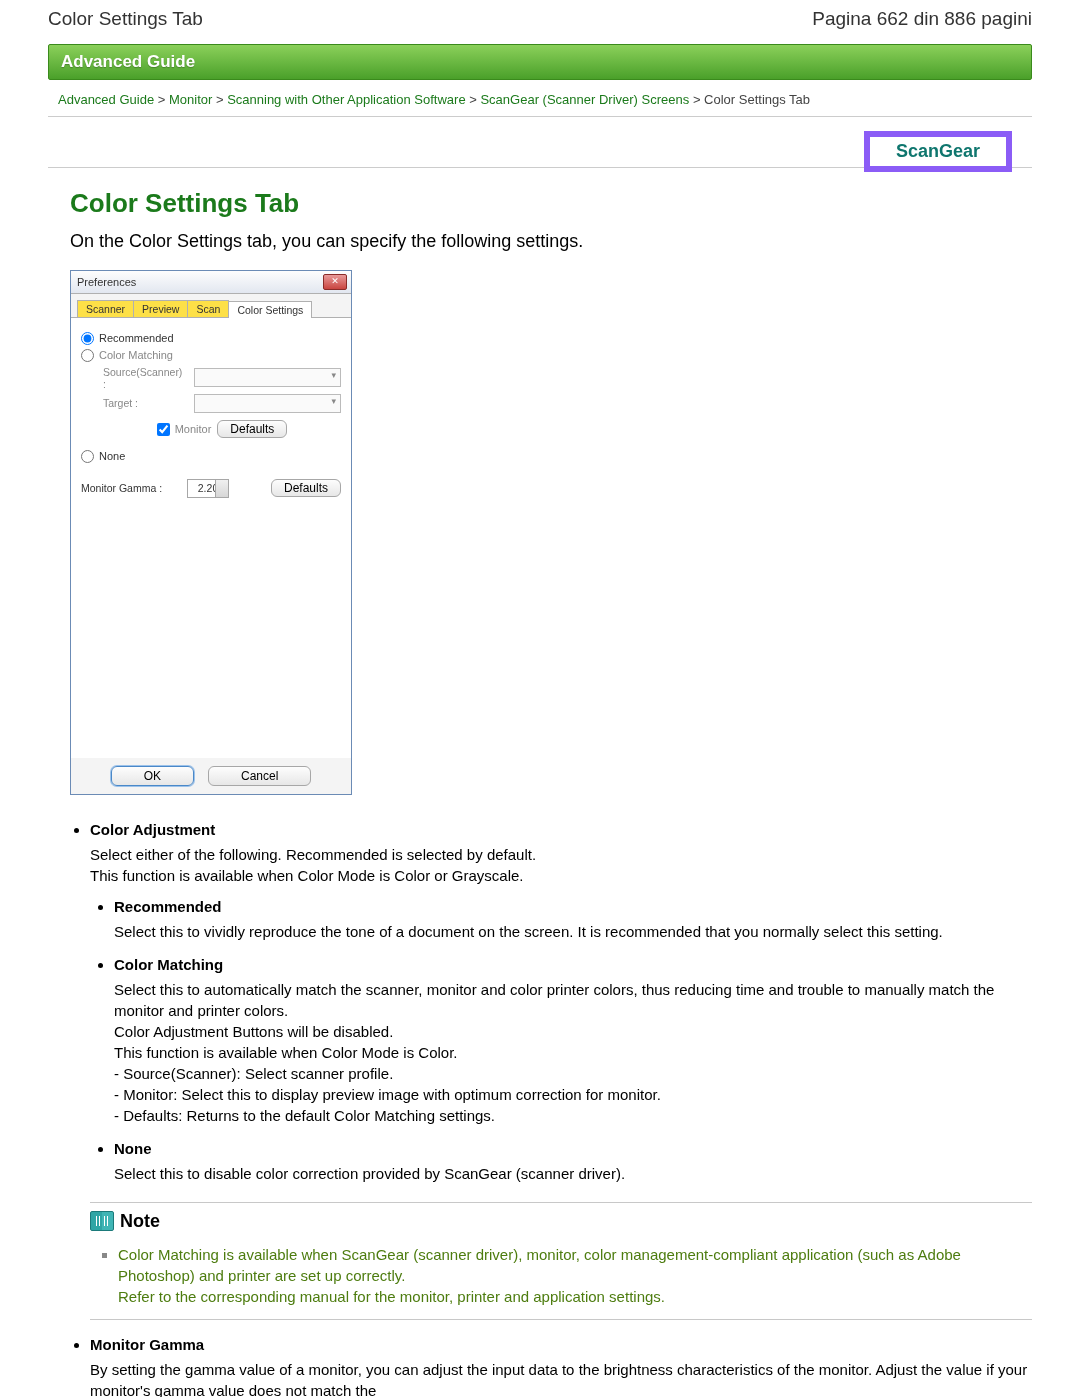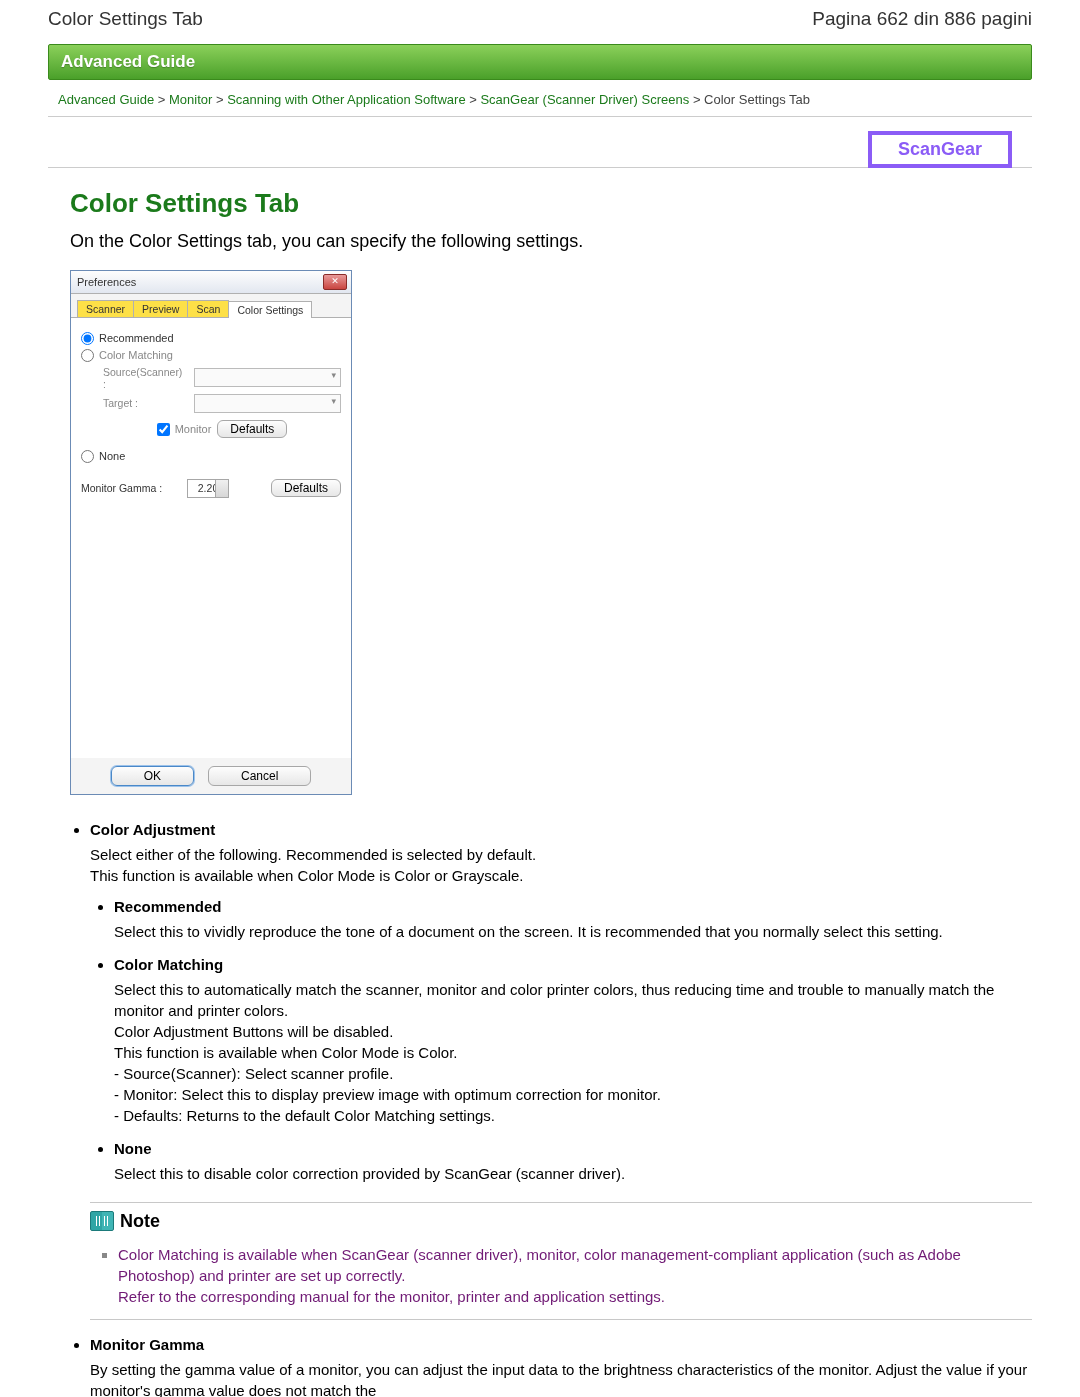--- a/index.html
+++ b/index.html
@@ -49,22 +49,22 @@
   .scangear-row {
     position: relative;
     margin: 14px 48px 0 48px;
     height: 36px;
     border-bottom: 1px solid #ccc;
   }
   .scangear-badge {
     position: absolute;
     right: 20px;
     top: 0px;
-    border: 4px solid #8b5cf6;
-    color: #8b5cf6;
+    border: 6px solid #8b5cf6;
+    color: #0f766e;
     font-weight: bold;
     font-size: 18px;
     padding: 4px 26px;
     background: #fff;
   }
   .heading {
     margin: 20px 0 12px 70px;
     color: #1b7a1b;
     font-size: 26px;
     font-weight: bold;
@@ -229,21 +229,21 @@
   }
   .note-icon::before, .note-icon::after {
     content:"";
     position:absolute;
     top:4px;bottom:4px;width:1px;background:#fff;
   }
   .note-icon::before { left:5px; box-shadow:3px 0 0 #fff; }
   .note-icon::after  { left:13px; box-shadow:3px 0 0 #fff; }
   .note-title { font-size: 18px; font-weight: bold; }
   ul.note-list { list-style: square; color:#888; padding-left: 28px; margin: 4px 0 0 0; }
-  ul.note-list li { color:#701a75; }
+  ul.note-list li { color:#4d7c0f; }
   ul.note-list li::marker { color:#888; }
   input[type=radio], input[type=checkbox] { margin:0; }
 </style>
 </head>
 <body>
 
 <div class="page">
 
   <div class="top-row">
     <div>Color Settings Tab</div>

